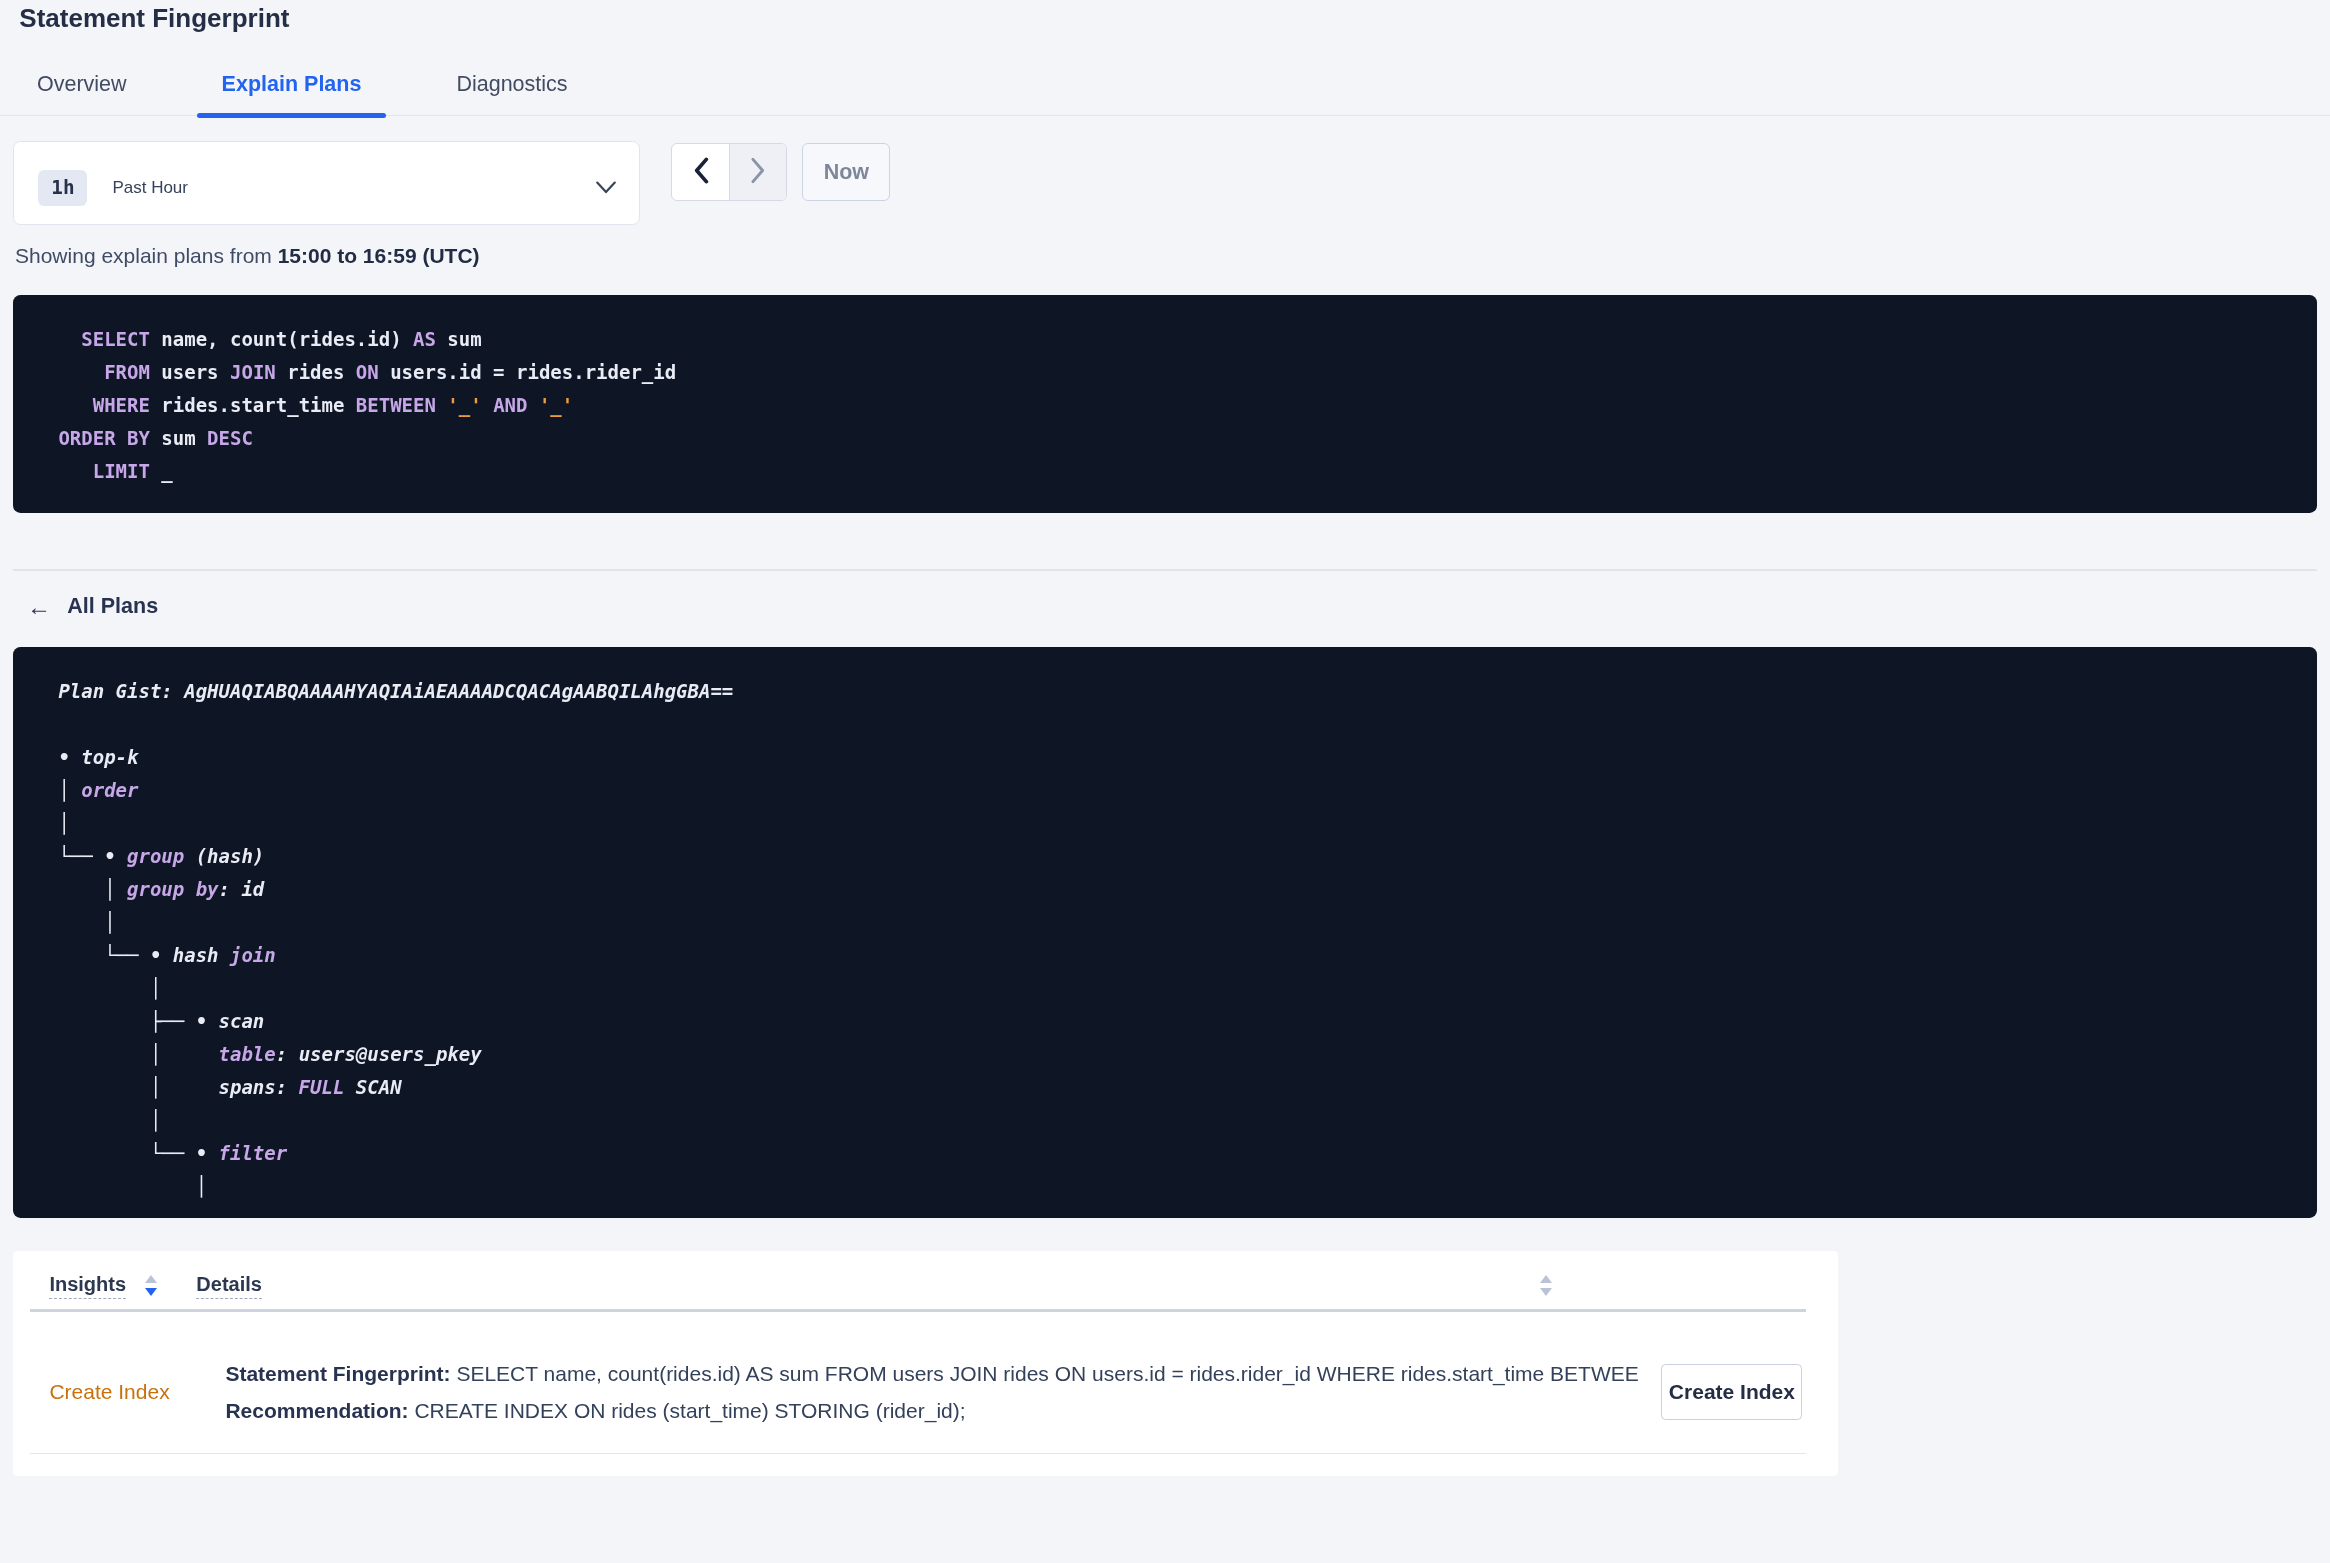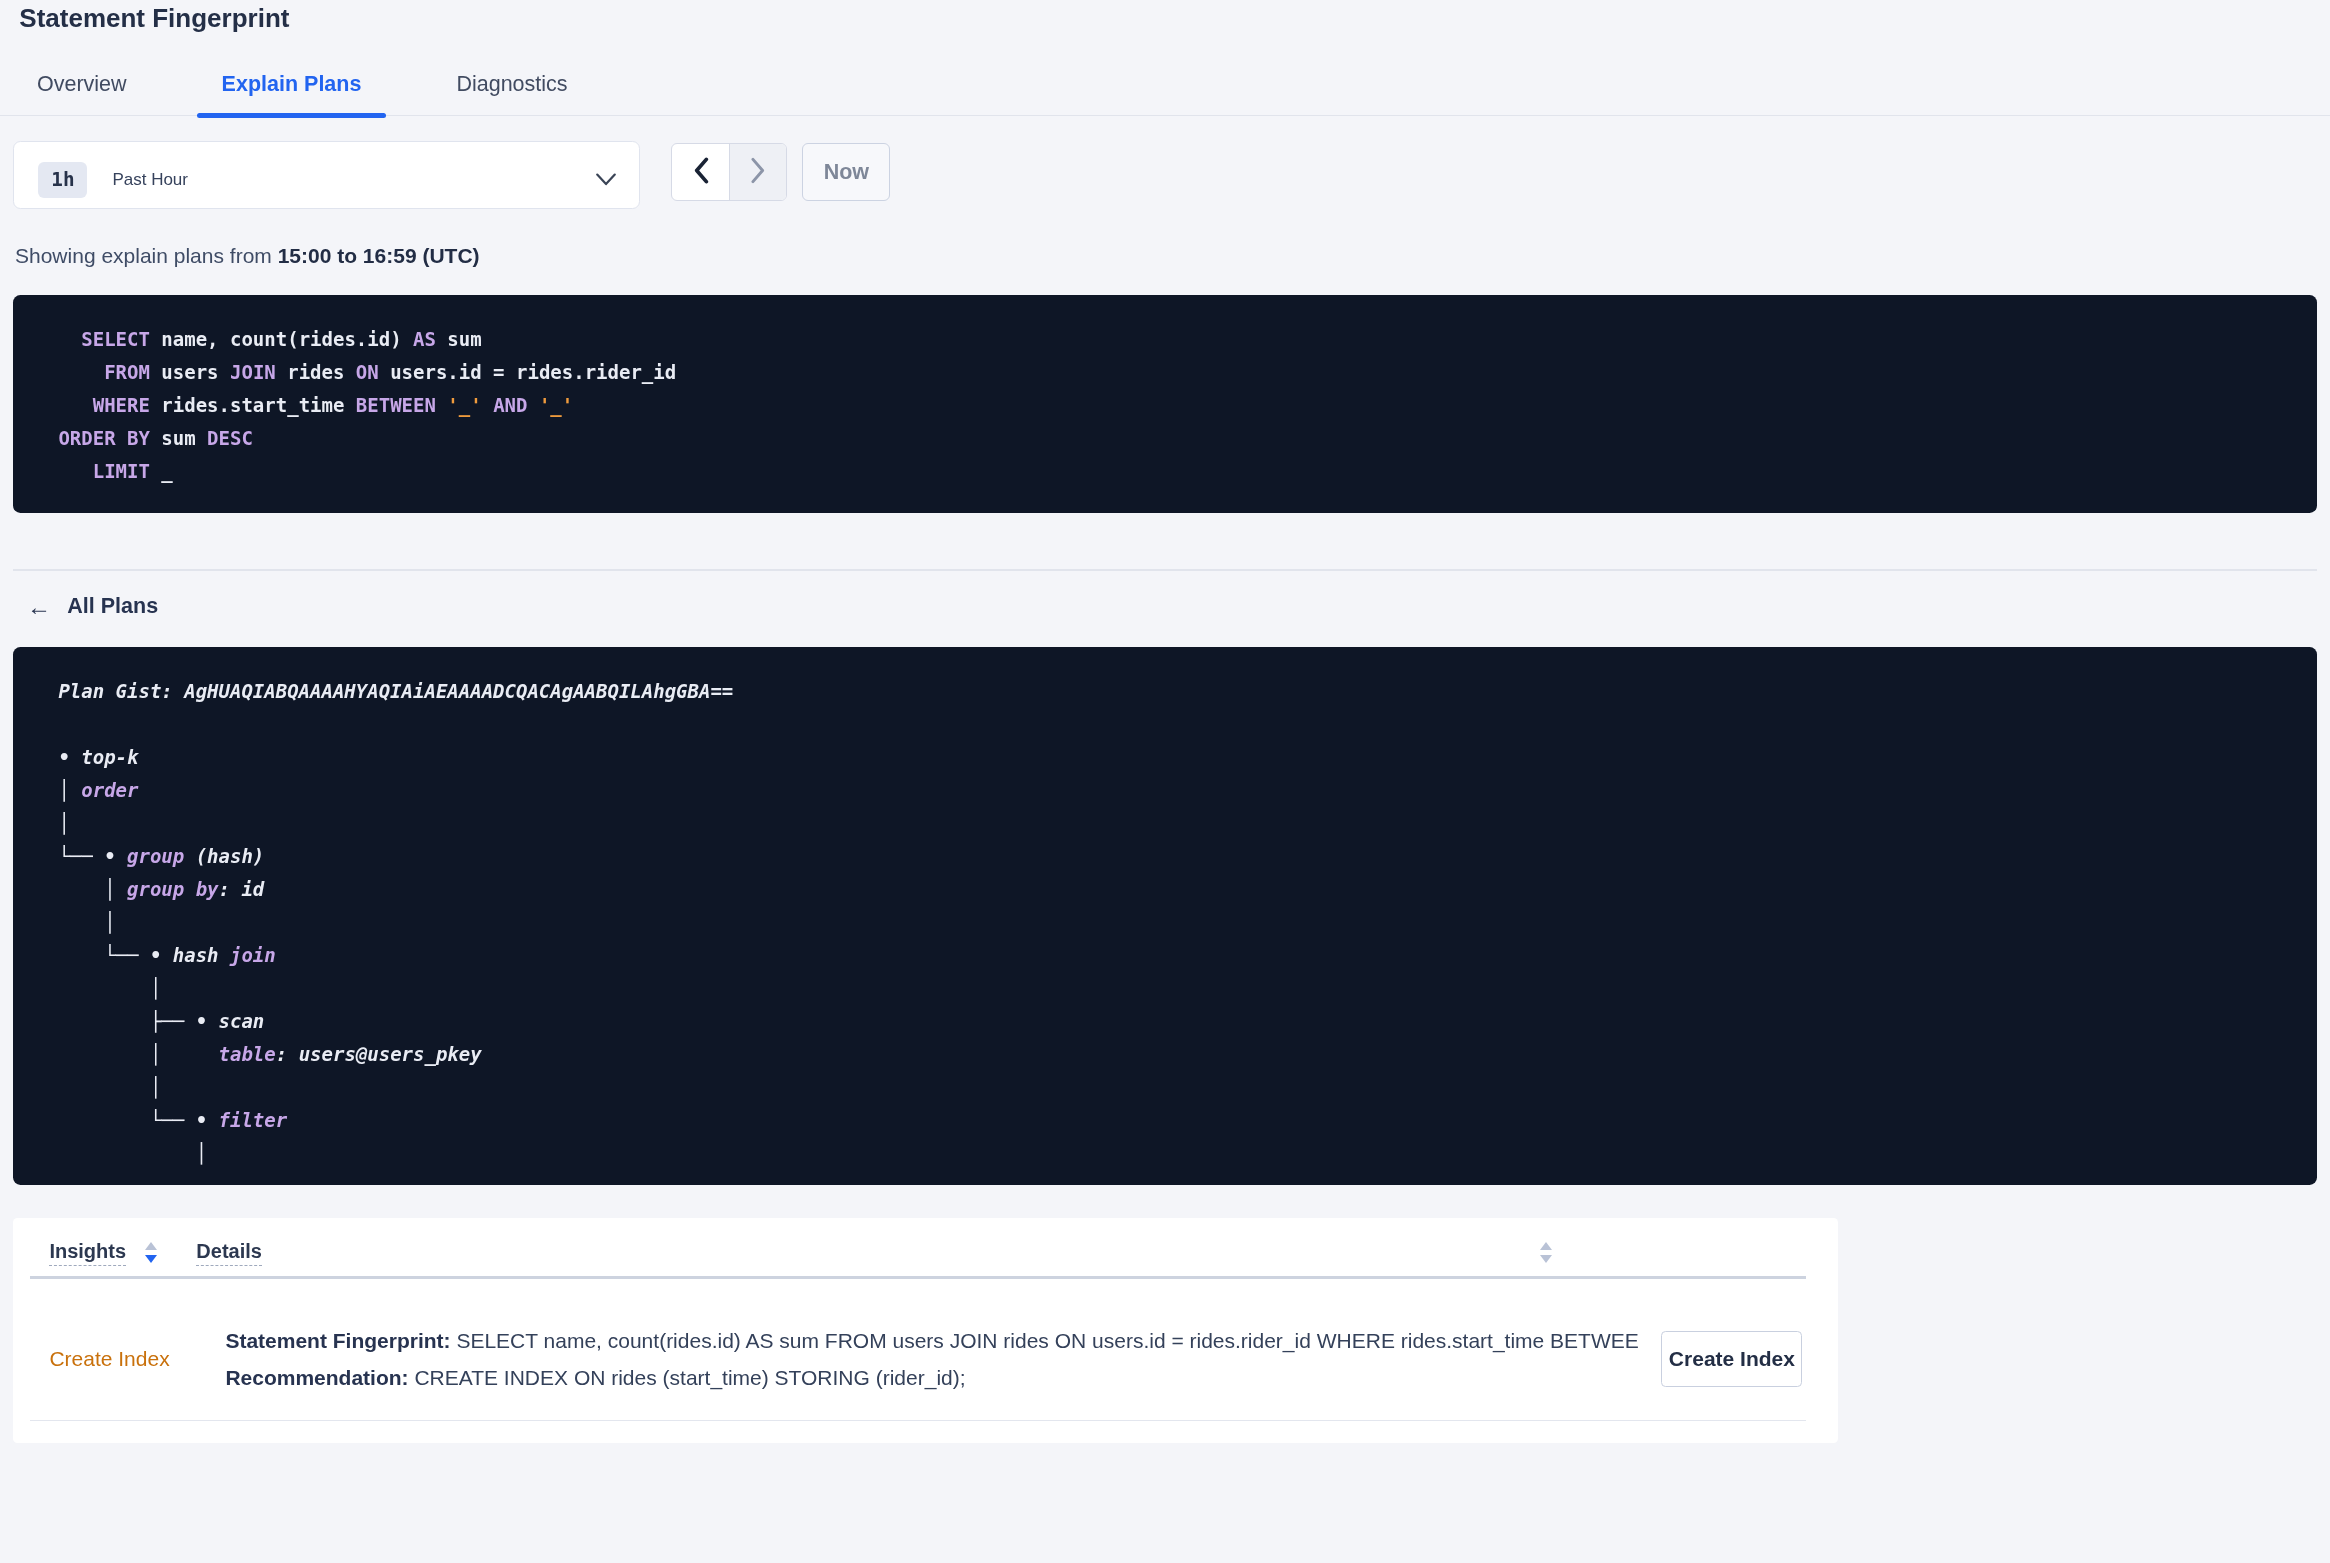--- a/index.html
+++ b/index.html
@@ -33,21 +33,21 @@
     font-size:21.5px;color:#414b61;cursor:pointer;line-height:25px;
   }
   .tab.active{color:var(--accent-blue);font-weight:600;}
   .tab.active::after{
     content:"";position:absolute;left:0;right:0;bottom:-3px;height:5.2px;
     border-radius:3px;background:var(--accent-blue);
   }
   
   .controls{display:flex;margin:25px 0 0 13.4px;height:68px;}
   .range-select{
-    width:627px;height:68px;background:#fff;
+    width:627px;height:84px;background:#fff;
     border:1.5px solid #e0e4ee;border-radius:7.4px;
     display:flex;align-items:center;padding:9px 22px 0 24px;cursor:pointer;
   }
   .time-badge{
     width:49px;height:36px;background:#e4e8f2;border-radius:6px;
     display:flex;align-items:center;justify-content:center;
     font-family:"DejaVu Sans Mono", monospace;font-size:19.3px;font-weight:700;color:#27324a;
     margin-right:25px;
   }
   .range-label{font-size:17px;color:#36425c;}
@@ -187,20 +187,21 @@
         <div class="code-line"><span class="seg-t">• top-k</span></div>
         <div class="code-line"><span class="seg-t">│ </span><span class="seg-k">order</span></div>
         <div class="code-line"><span class="seg-t">│</span></div>
         <div class="code-line"><span class="seg-t">└── • </span><span class="seg-k">group</span><span class="seg-t"> (hash)</span></div>
         <div class="code-line"><span class="seg-t">    │ </span><span class="seg-k">group by</span><span class="seg-t">: id</span></div>
         <div class="code-line"><span class="seg-t">    │</span></div>
         <div class="code-line"><span class="seg-t">    └── • hash </span><span class="seg-k">join</span></div>
         <div class="code-line"><span class="seg-t">        │</span></div>
         <div class="code-line"><span class="seg-t">        ├── • scan</span></div>
         <div class="code-line"><span class="seg-t">        │     </span><span class="seg-k">table</span><span class="seg-t">: users@users_pkey</span></div>
+        <div class="code-line"><span class="seg-t">        │     spans: </span><span class="seg-k">FULL</span><span class="seg-t"> SCAN</span></div>
         <div class="code-line"><span class="seg-t">        │</span></div>
         <div class="code-line"><span class="seg-t">        └── • </span><span class="seg-k">filter</span></div>
         <div class="code-line"><span class="seg-t">            │</span></div>
       </div>
   </div>
 
   <div class="card">
     <div class="thead">
       <div class="th">Insights</div>
       <span class="sort">

